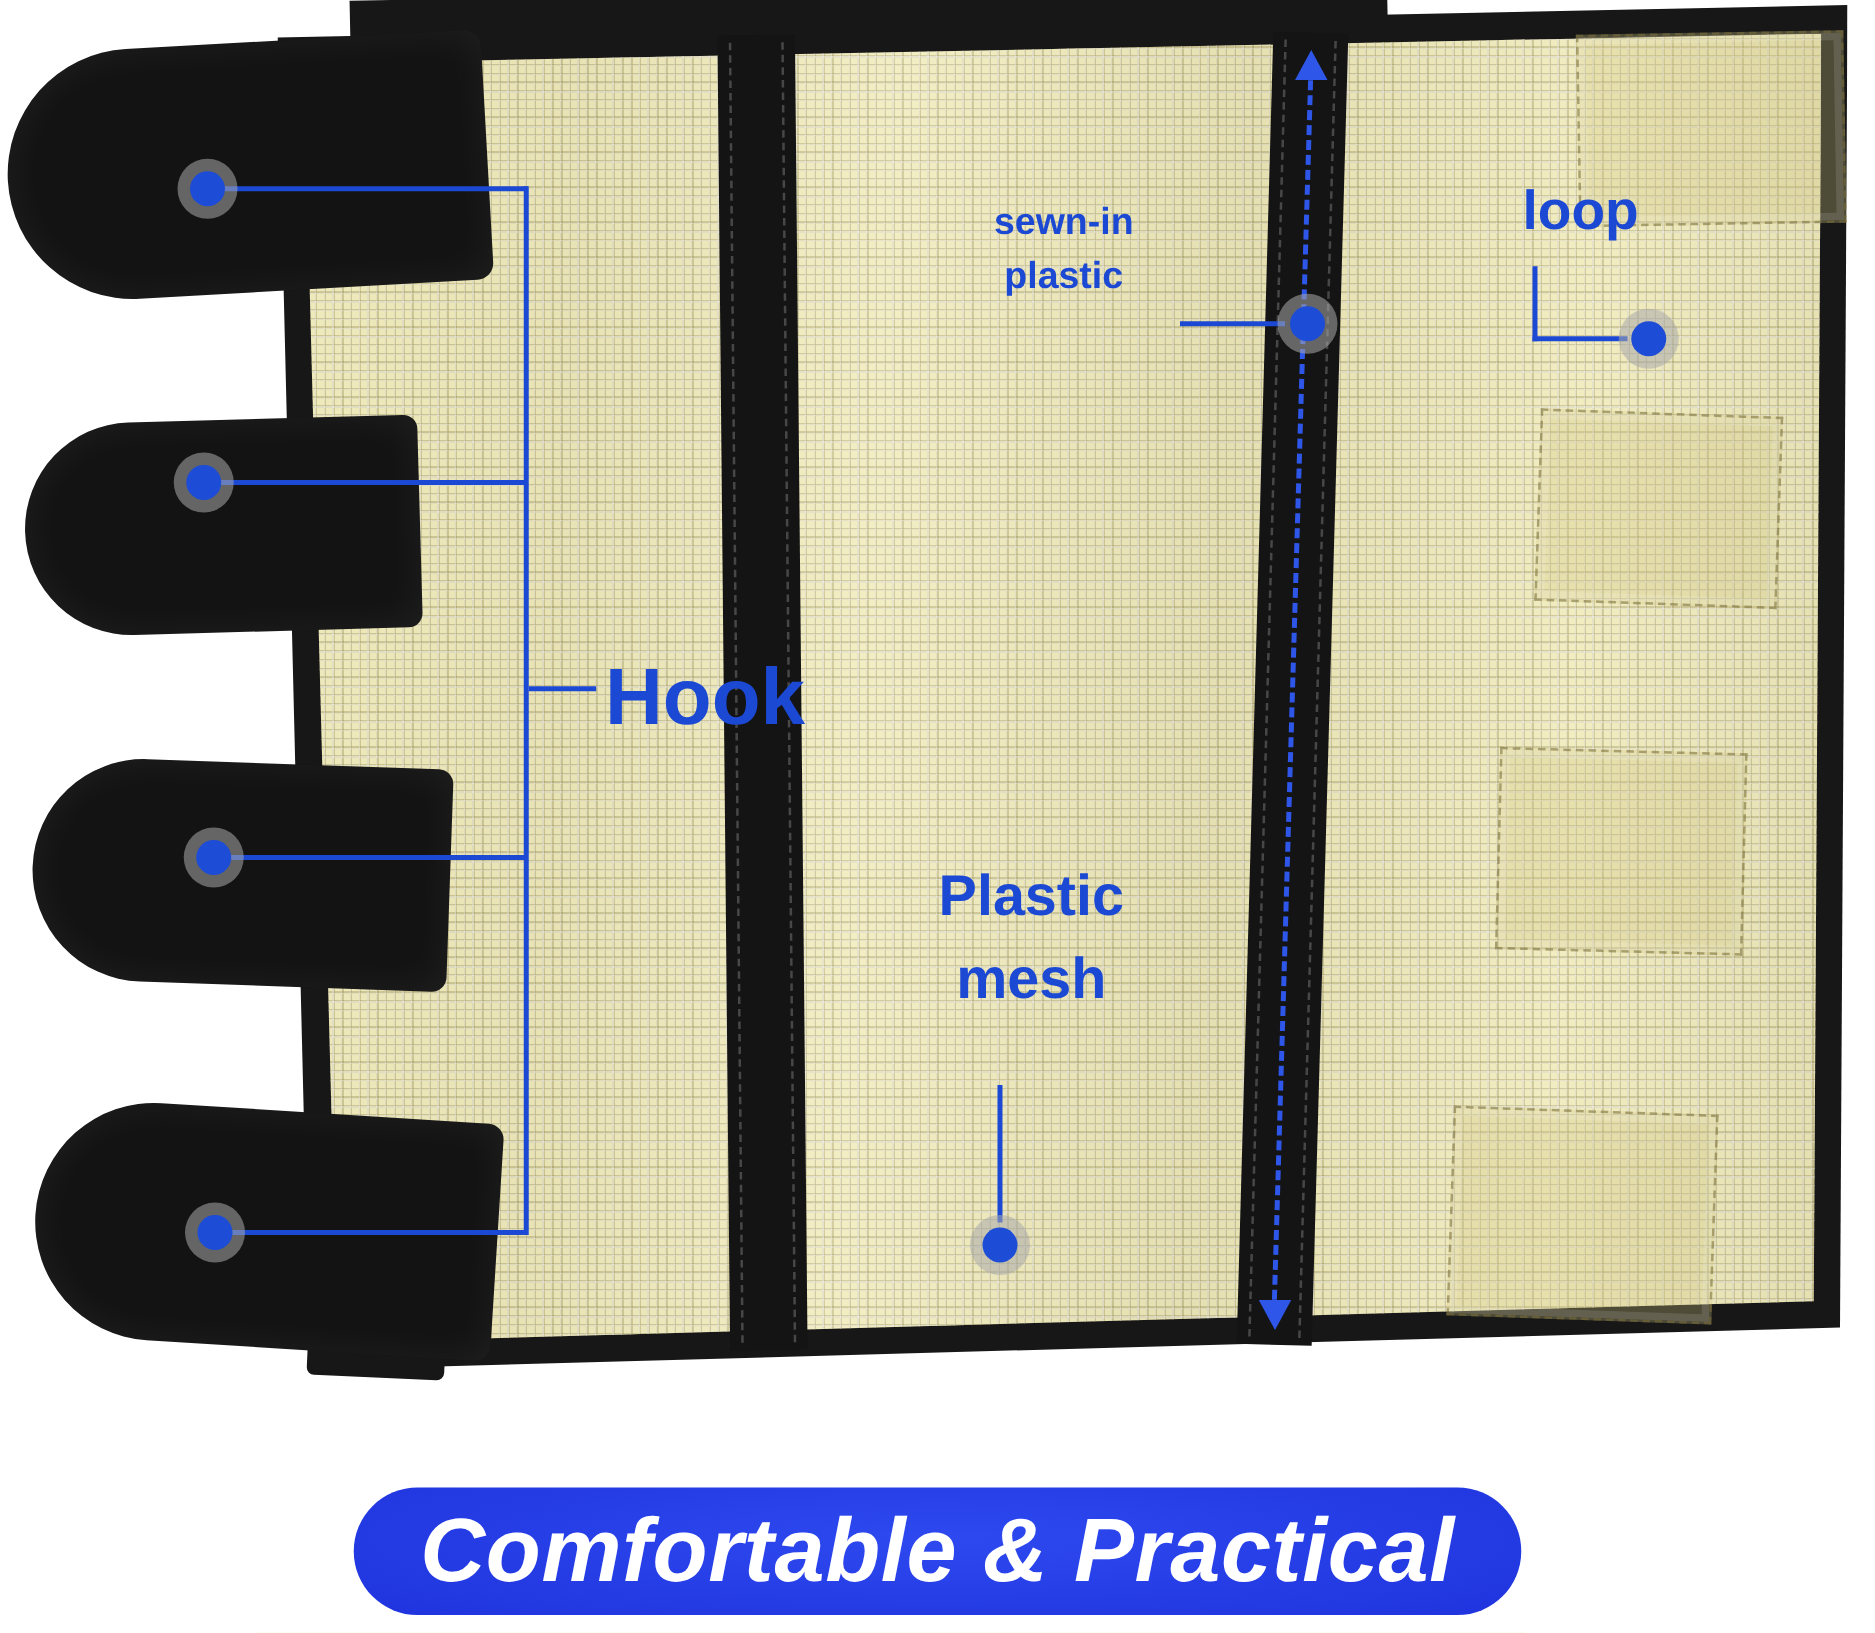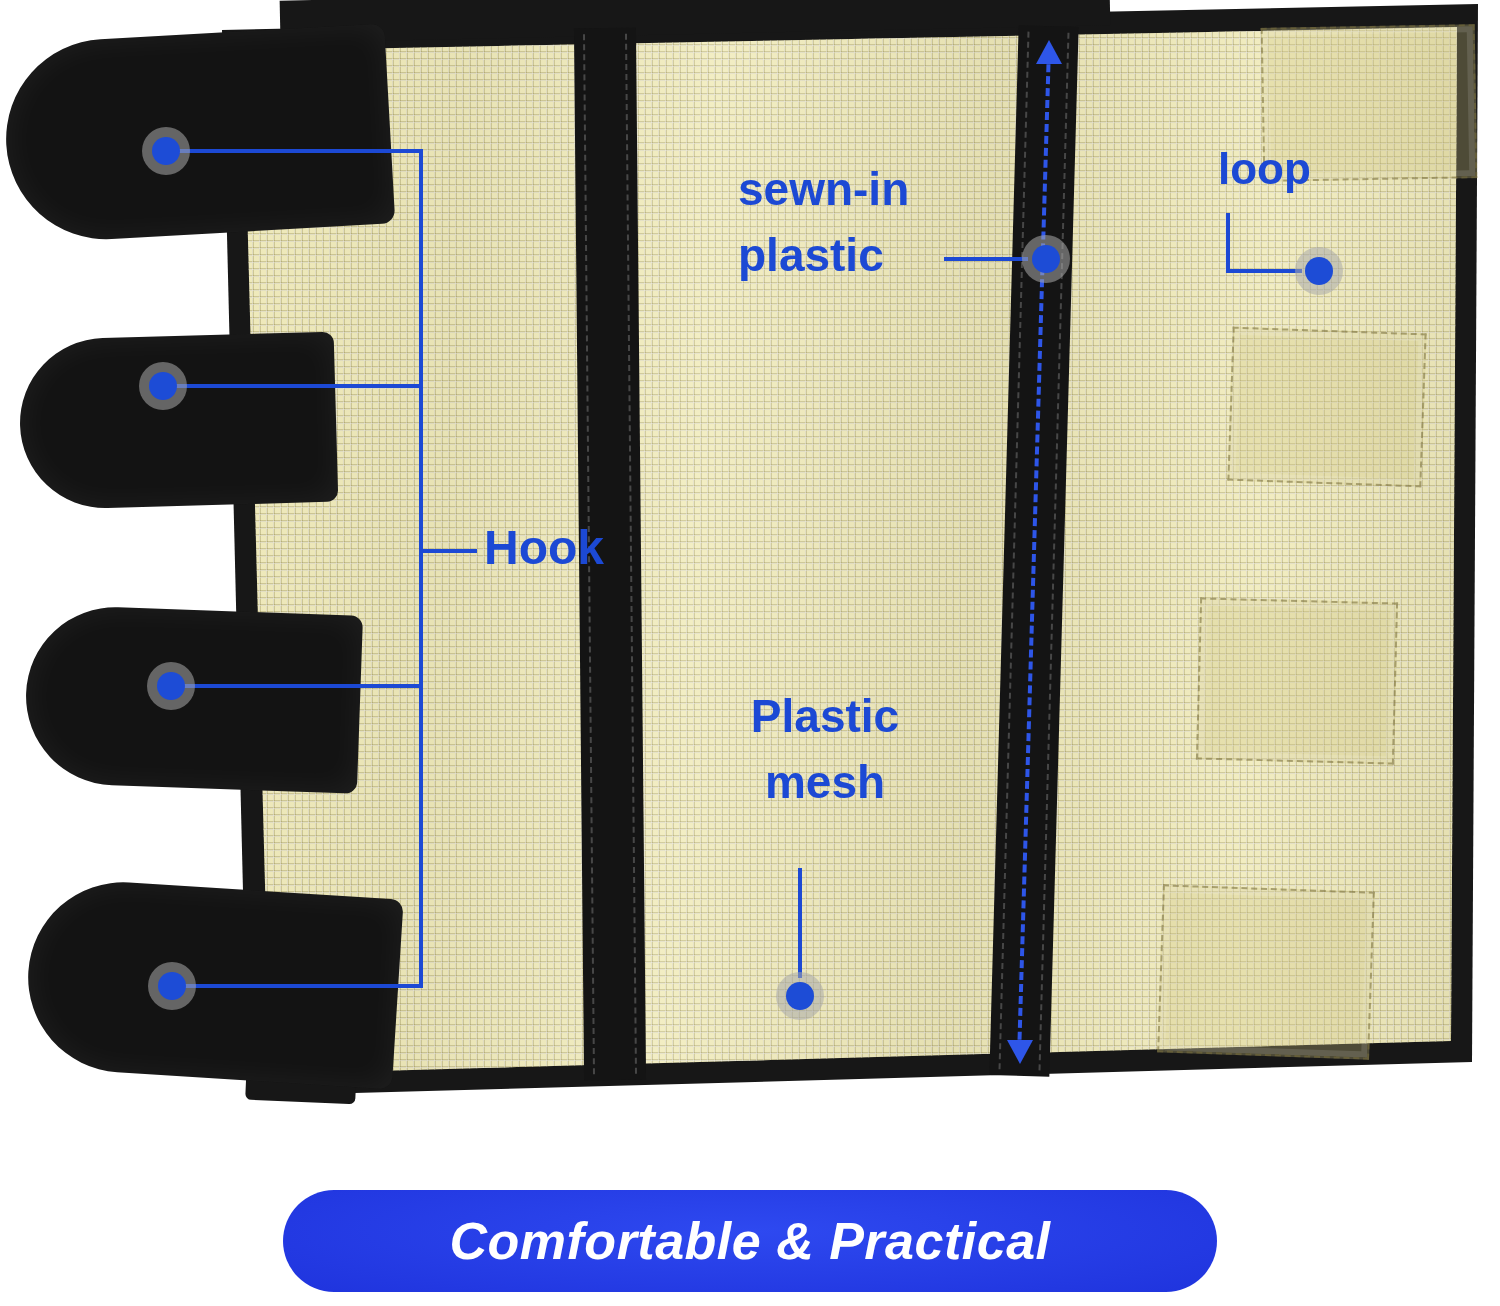--- a/index.html
+++ b/index.html
@@ -107,34 +107,34 @@
     border-bottom: 24px solid #2e56e8;
   }
   .arrow-down {
     left: 1007px; top: 1040px;
     border-left: 13px solid transparent; border-right: 13px solid transparent;
     border-top: 24px solid #2e56e8;
   }
 
   
   .label { position: absolute; color: #1c49d4; font-weight: bold; z-index: 6; }
-  .hook-label { left: 484px; top: 520px; font-size: 48px; }
+  .hook-label { left: 484px; top: 520px; font-size: 64px; }
   .loop-label { left: 1218px; top: 144px; font-size: 44px; }
-  .stay-label { left: 738px; top: 156px; width: 226px; font-size: 46px; line-height: 1.44; }
+  .stay-label { left: 738px; top: 156px; width: 226px; text-align: center; font-size: 30px; line-height: 1.44; }
   .mesh-label { left: 688px; top: 684px; width: 274px; text-align: center; font-size: 46px; line-height: 1.43; }
 
   
   .banner {
     position: absolute; left: 283px; top: 1190px; width: 934px; height: 102px;
     border-radius: 51px; z-index: 4;
     background: radial-gradient(120% 160% at 50% 40%, #2e49f0 0%, #1e32dc 60%, #1222c4 100%);
     display: flex; align-items: center; justify-content: center;
   }
   .banner-text {
-    color: #ffffff; font-size: 52px; font-weight: bold; font-style: italic;
+    color: #ffffff; font-size: 72px; font-weight: bold; font-style: italic;
     letter-spacing: 0.5px;
   }
 </style>
 </head>
 <body>
 
 <div class="stage">
 
   <div class="panel-trim"></div>
   <div class="mesh"></div>

